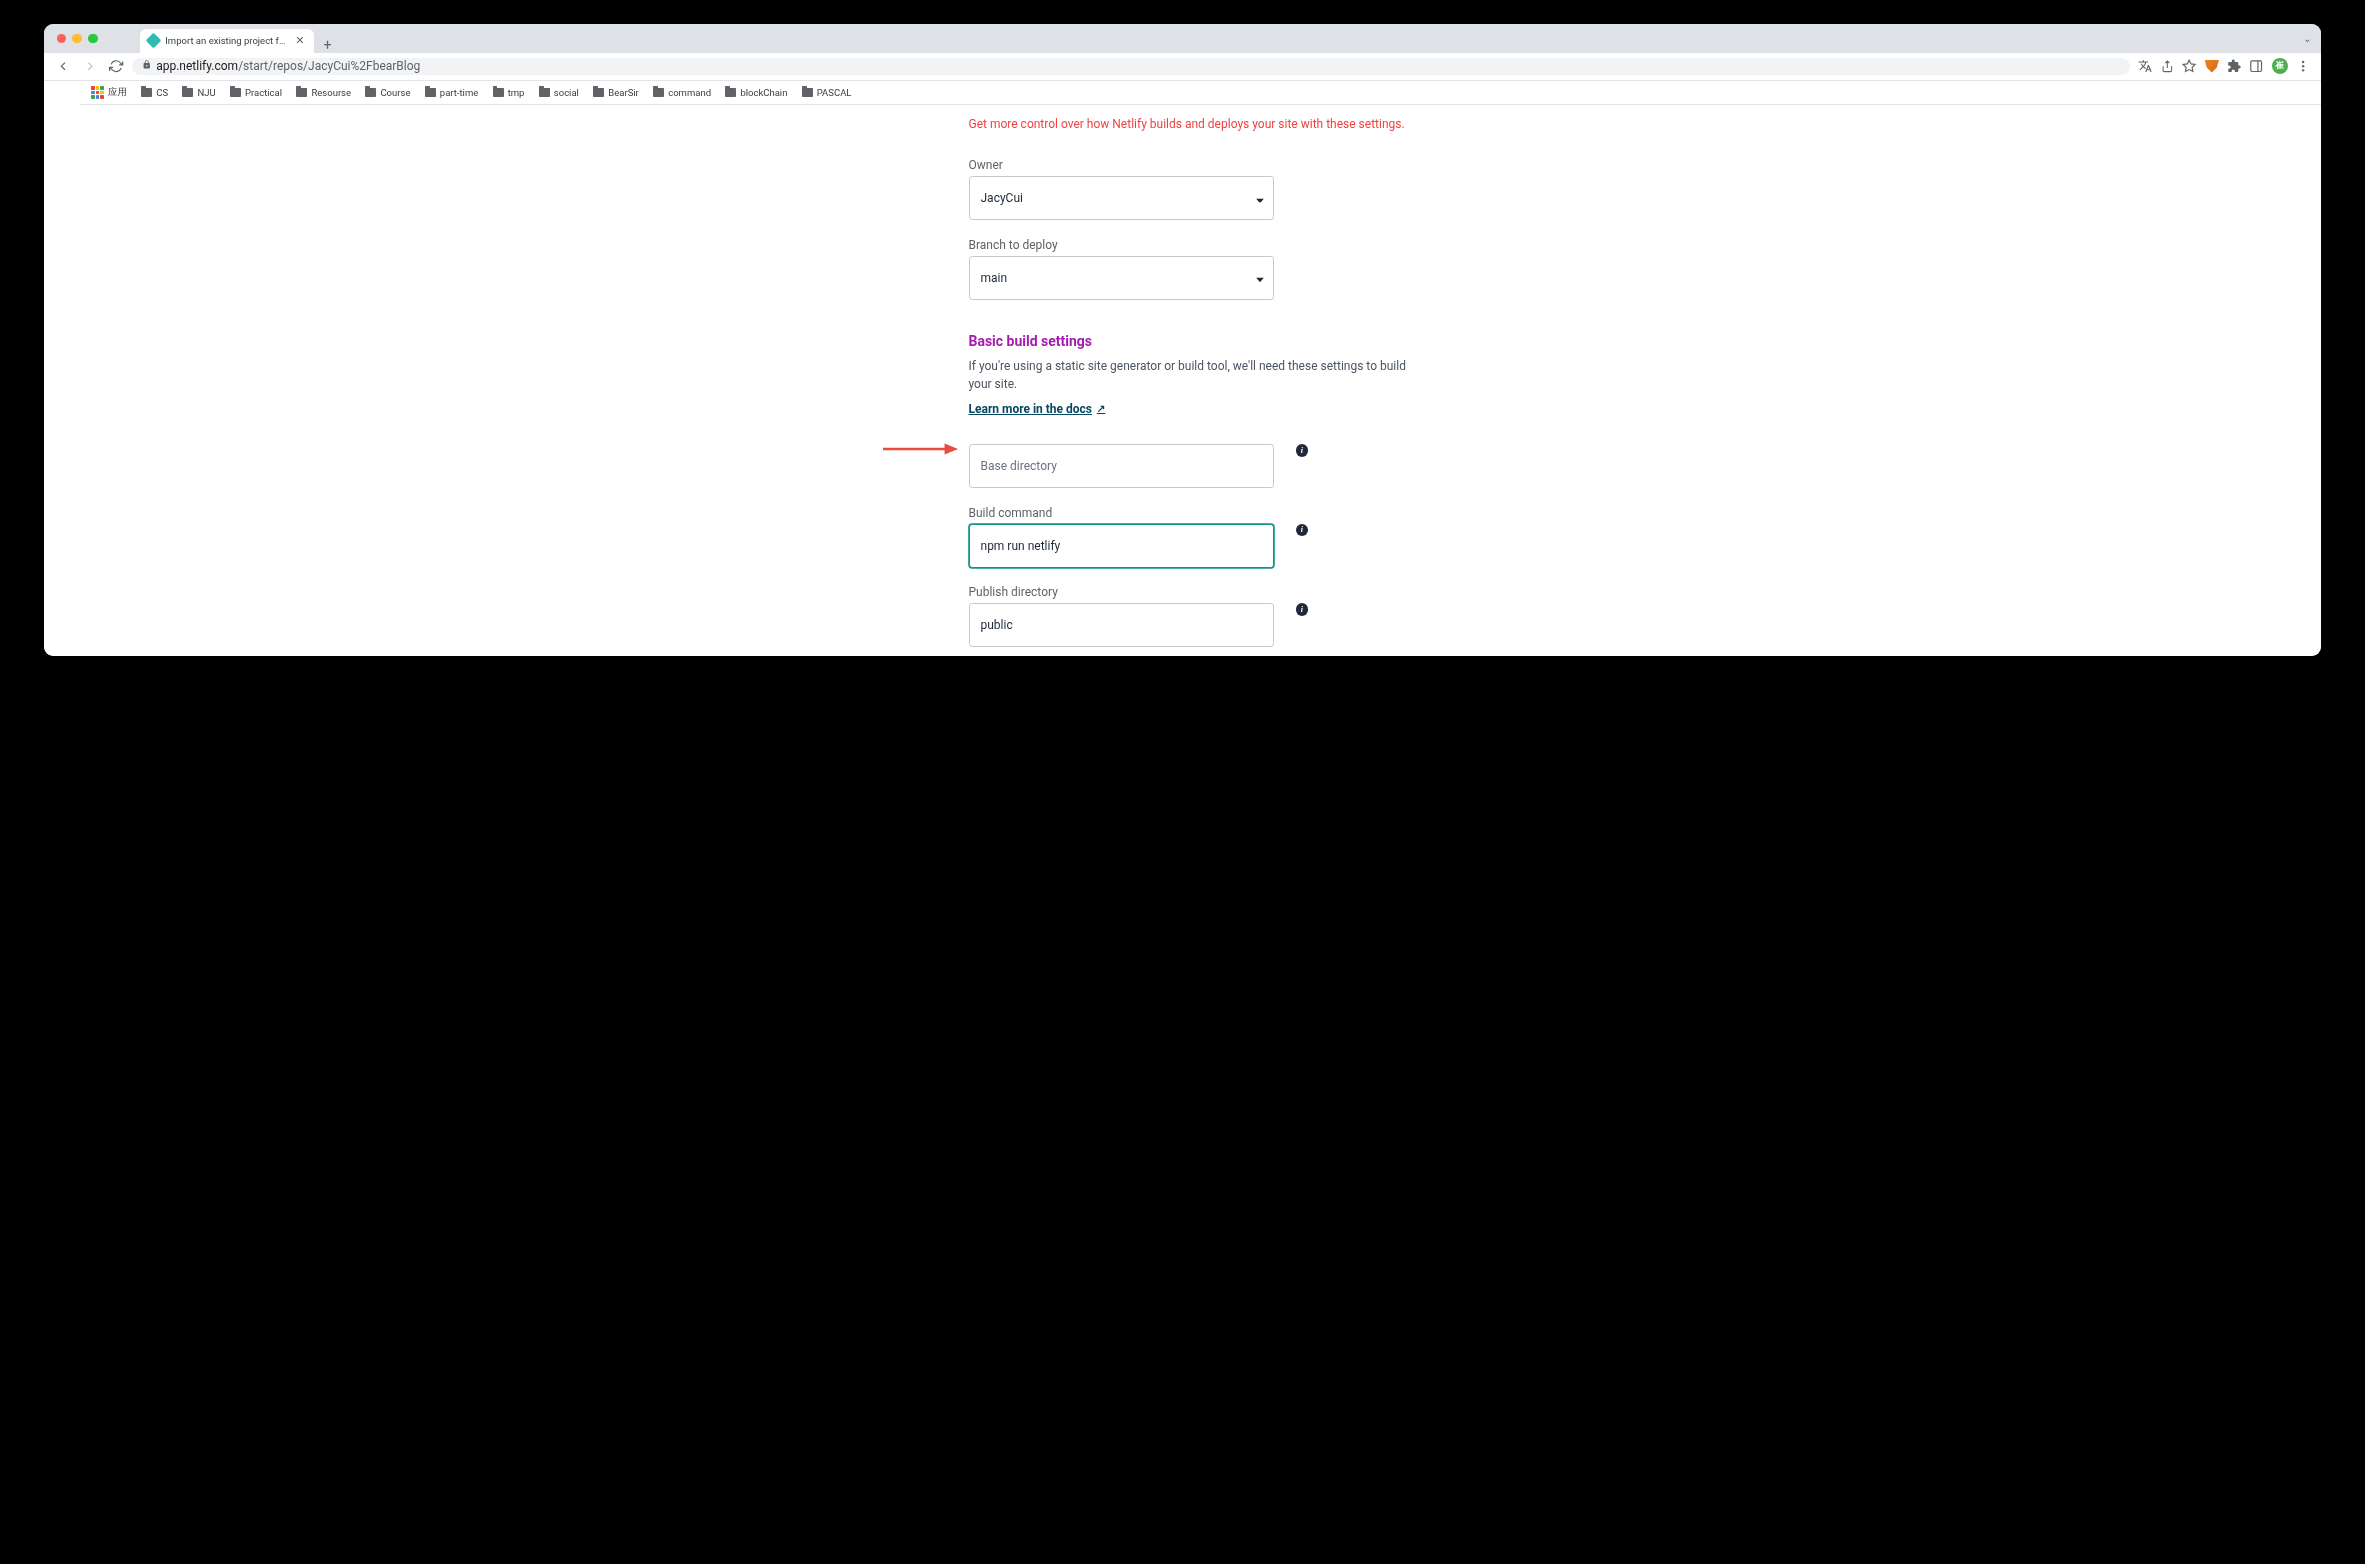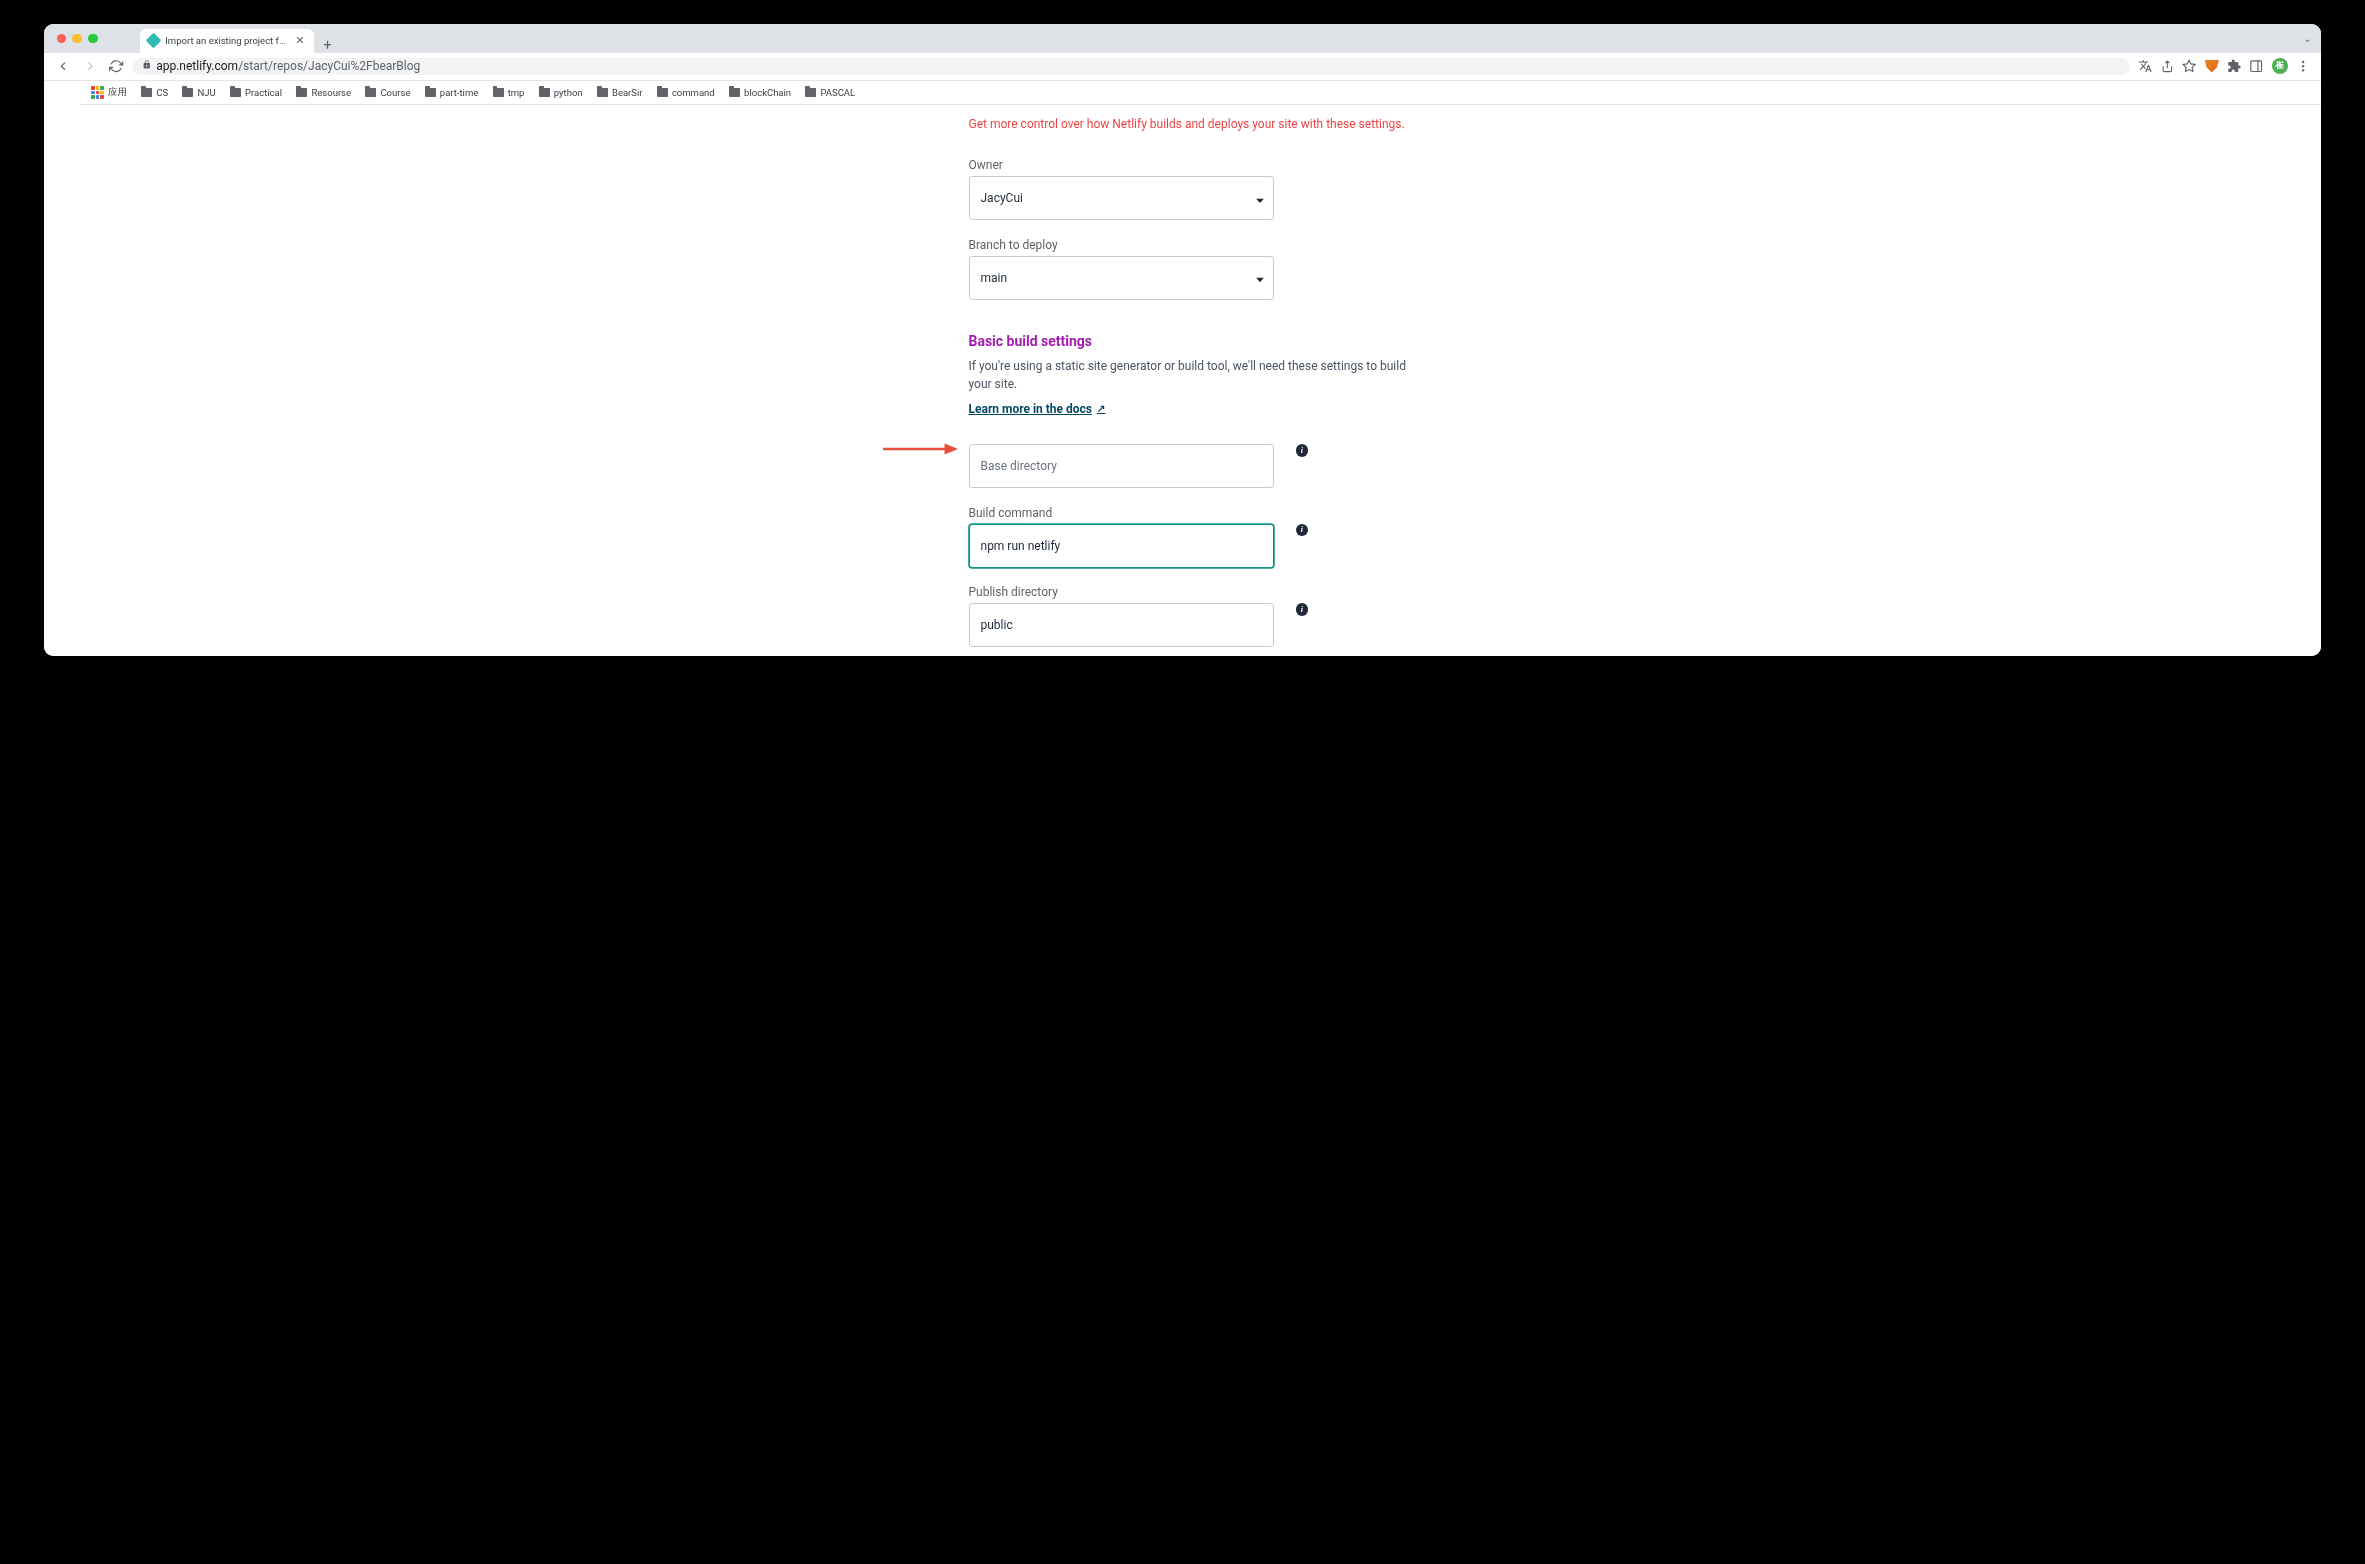--- a/index.html
+++ b/index.html
@@ -489,21 +489,21 @@
     <div class="bookmark">
         <span class="folder-icon"></span>
         <span>part-time</span>
       </div>
     <div class="bookmark">
         <span class="folder-icon"></span>
         <span>tmp</span>
       </div>
     <div class="bookmark">
         <span class="folder-icon"></span>
-        <span>python</span>
+        <span>social</span>
       </div>
     <div class="bookmark">
         <span class="folder-icon"></span>
         <span>BearSir</span>
       </div>
     <div class="bookmark">
         <span class="folder-icon"></span>
         <span>command</span>
       </div>
     <div class="bookmark">

